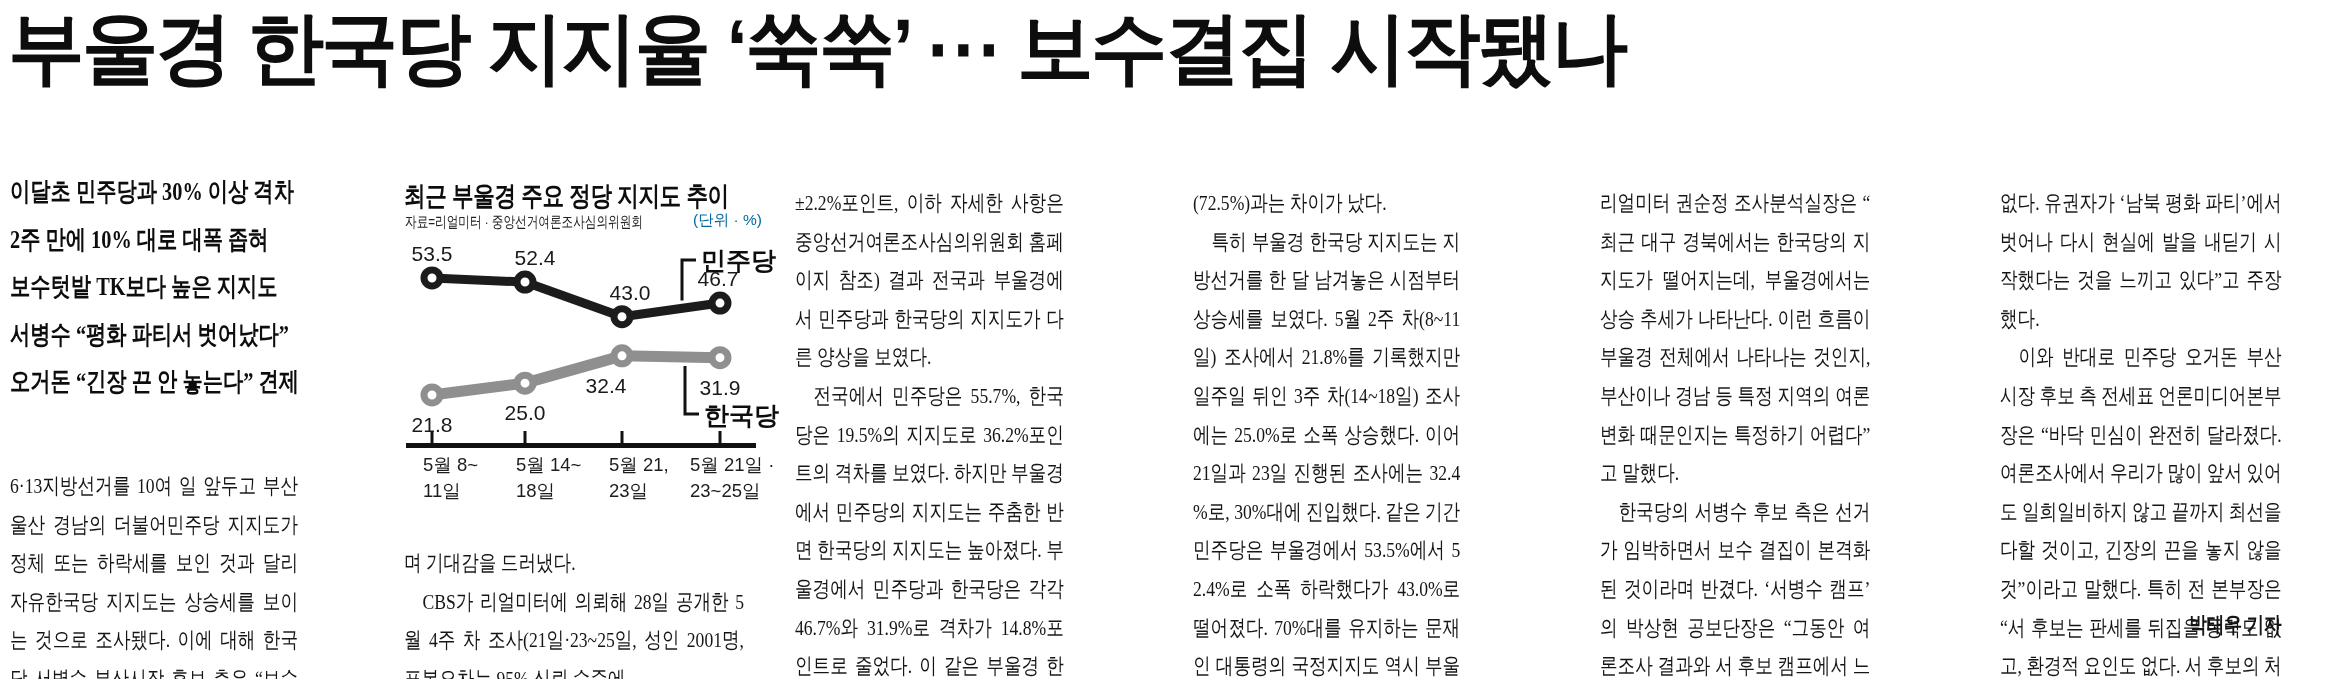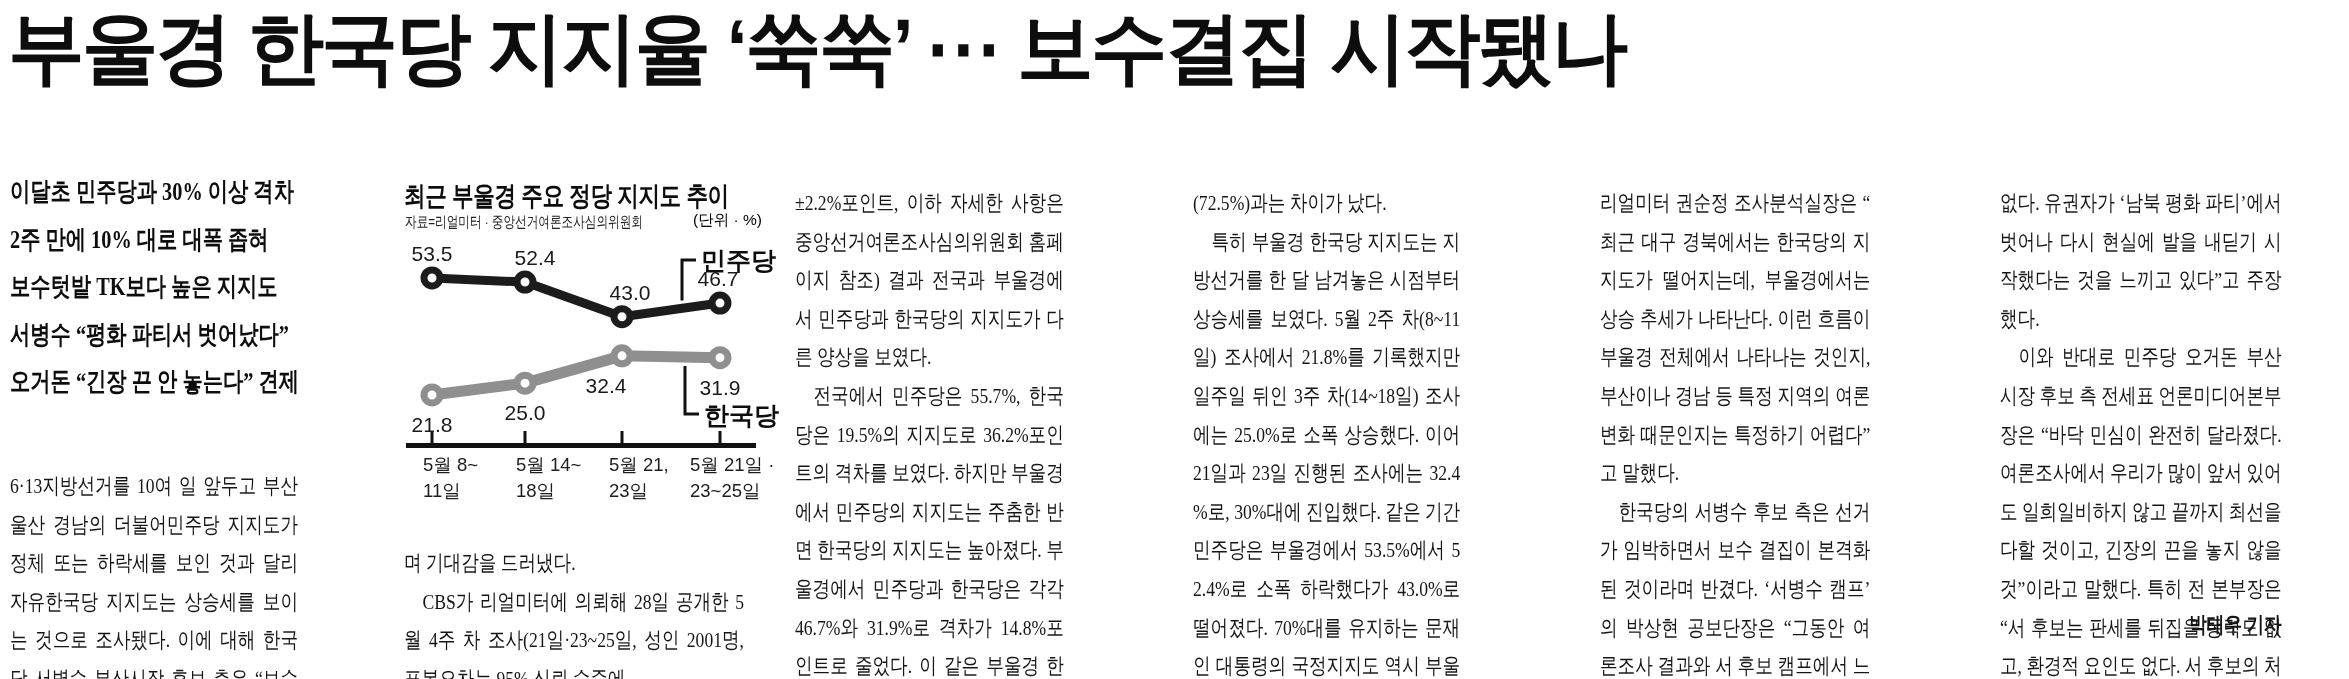--- a/index.html
+++ b/index.html
@@ -42,21 +42,21 @@
     letter-spacing:-0.5px;white-space:nowrap;color:#0d0d0d;
     transform:scaleX(0.8);transform-origin:0 0;
   }
   .chart-source{
     position:absolute;left:405px;top:212px;width:330px;
     font-family:"Liberation Sans", sans-serif;font-size:15.5px;color:#222;
     white-space:nowrap;transform:scaleX(0.75);transform-origin:0 0;
   }
   .chart-unit{
     position:absolute;left:640px;top:210px;width:122px;text-align:right;
-    font-family:"Liberation Sans", sans-serif;font-size:15.5px;color:#000000;
+    font-family:"Liberation Sans", sans-serif;font-size:15.5px;color:#0369a1;
   }
   .chart-svg{position:absolute;left:404px;top:228px;overflow:visible;}
   .chart-svg .xlab{font-family:"Liberation Sans", sans-serif;font-size:18.5px;fill:#1d1d1d;}
   .chart-svg .dlab{font-family:"Liberation Sans", sans-serif;font-size:21px;fill:#1a1a1a;}
   .chart-svg .legend{font-family:"Liberation Sans", sans-serif;font-weight:800;font-size:25px;fill:#0d0d0d;}
 </style>
 </head>
 <body>
 
 <div>

